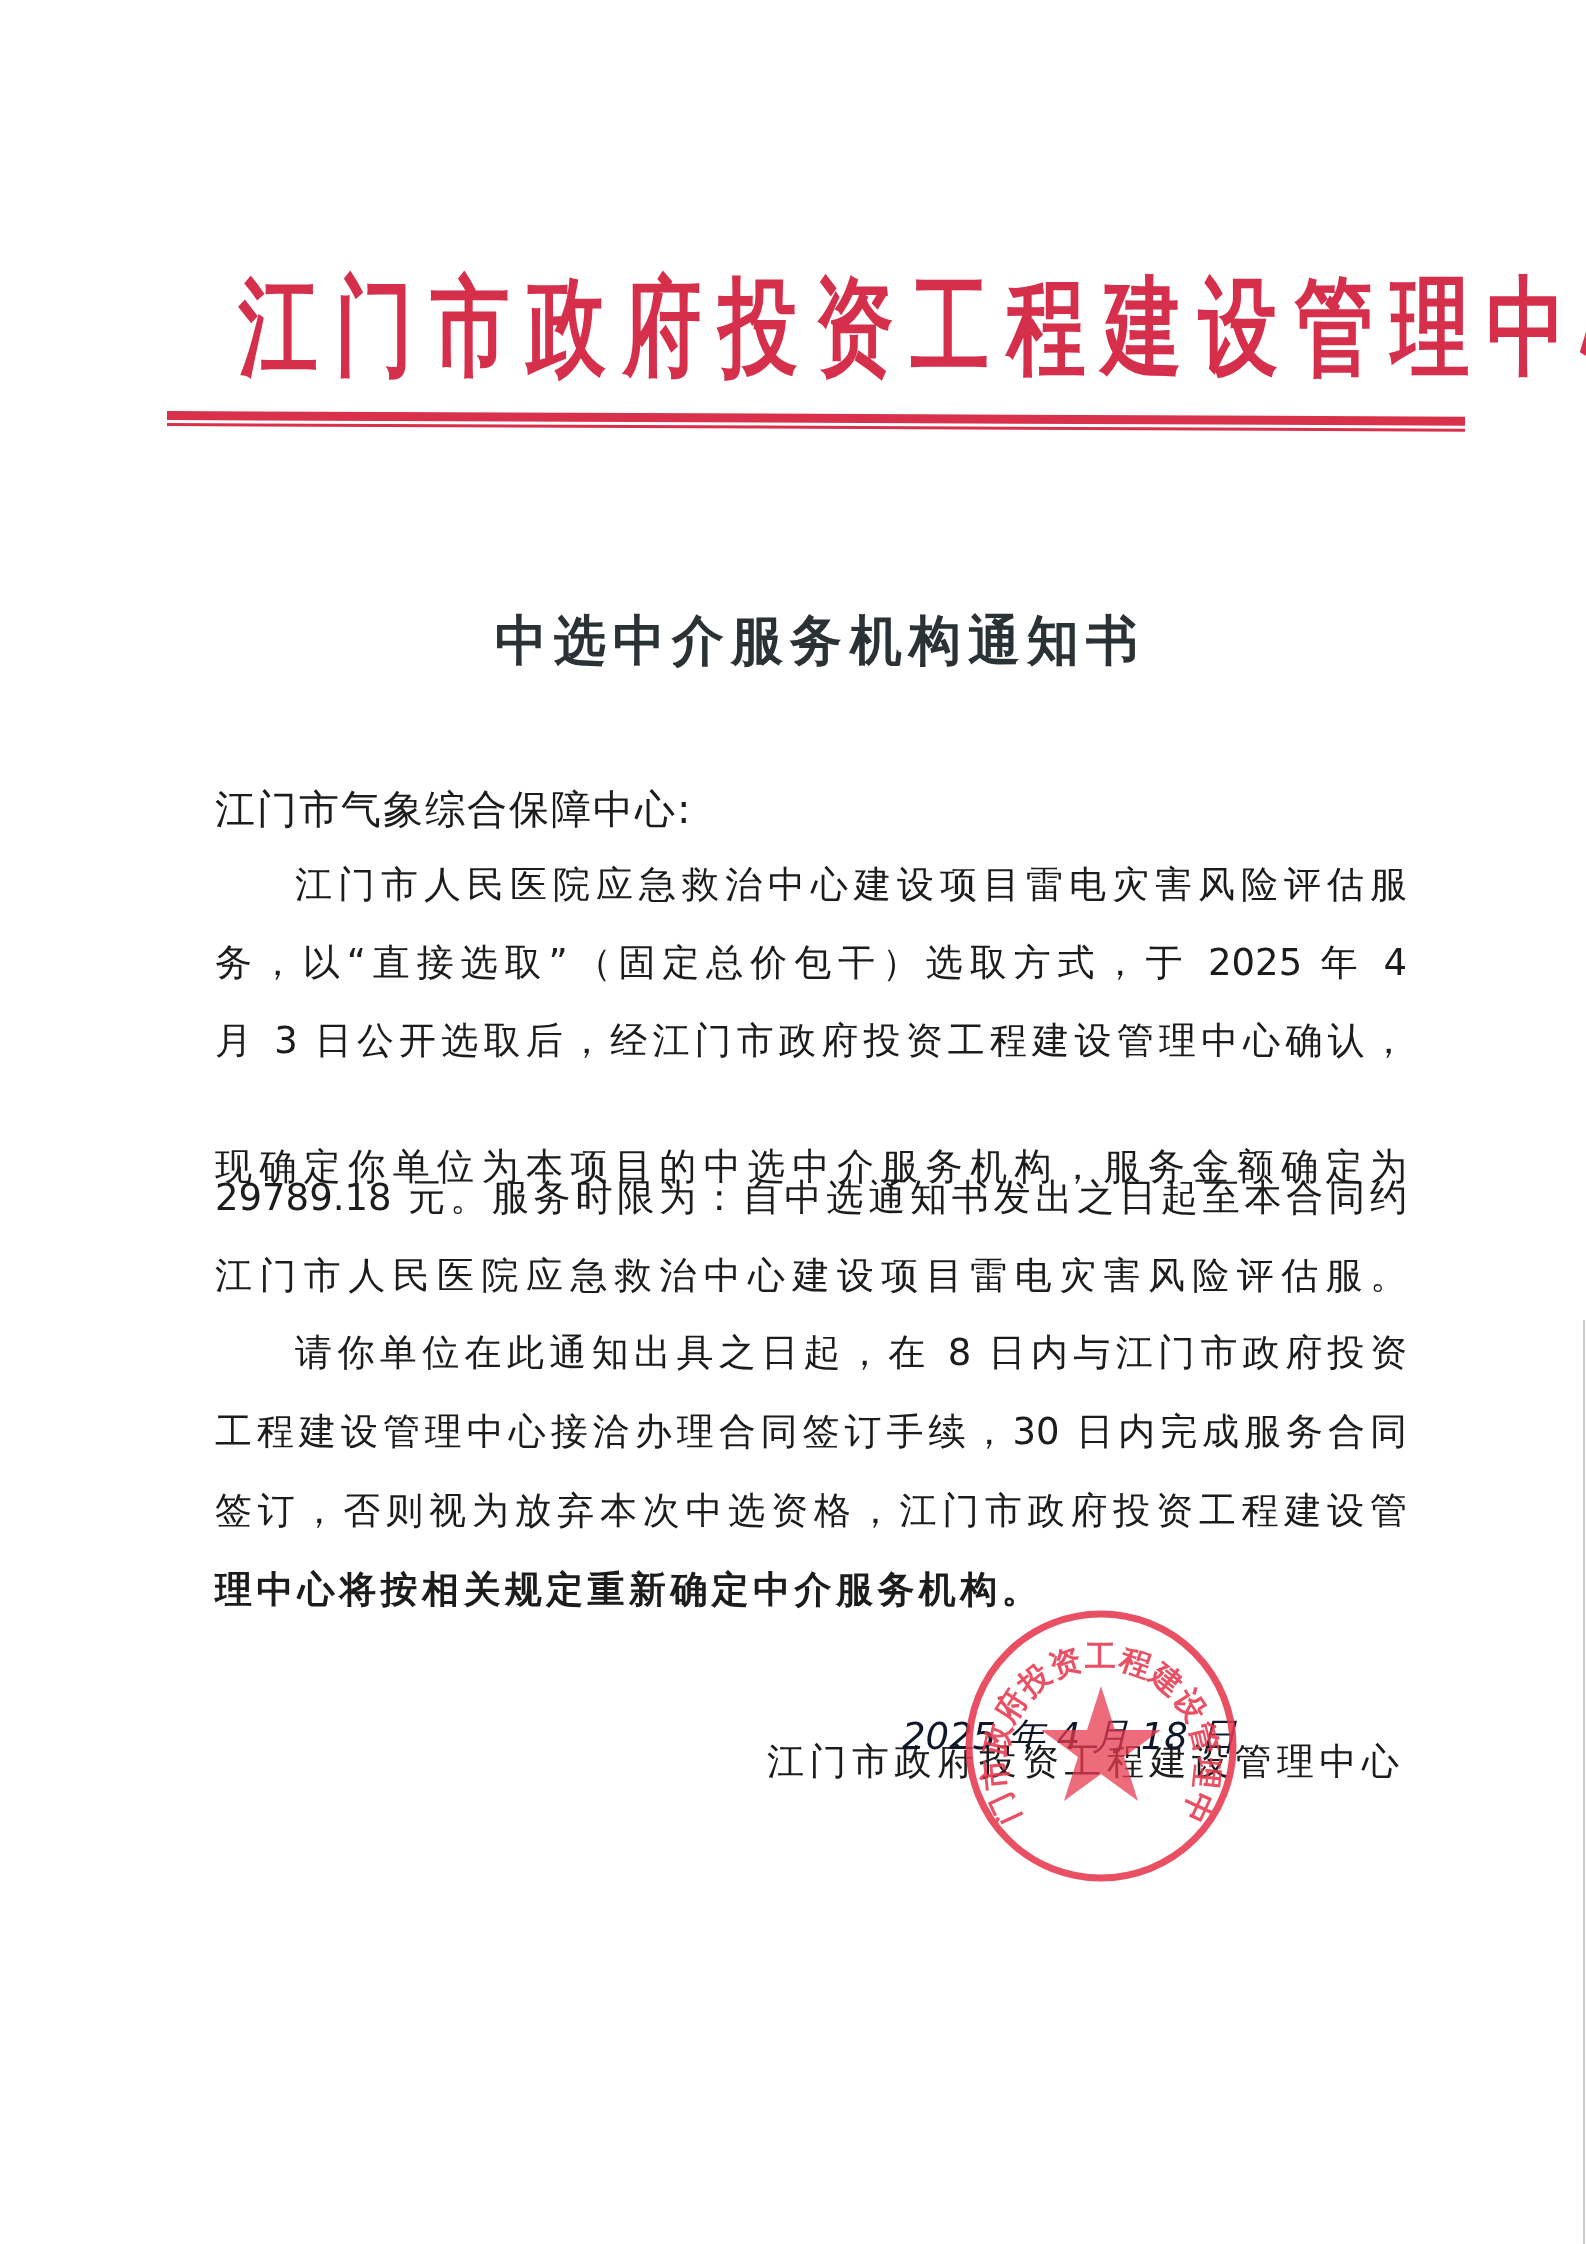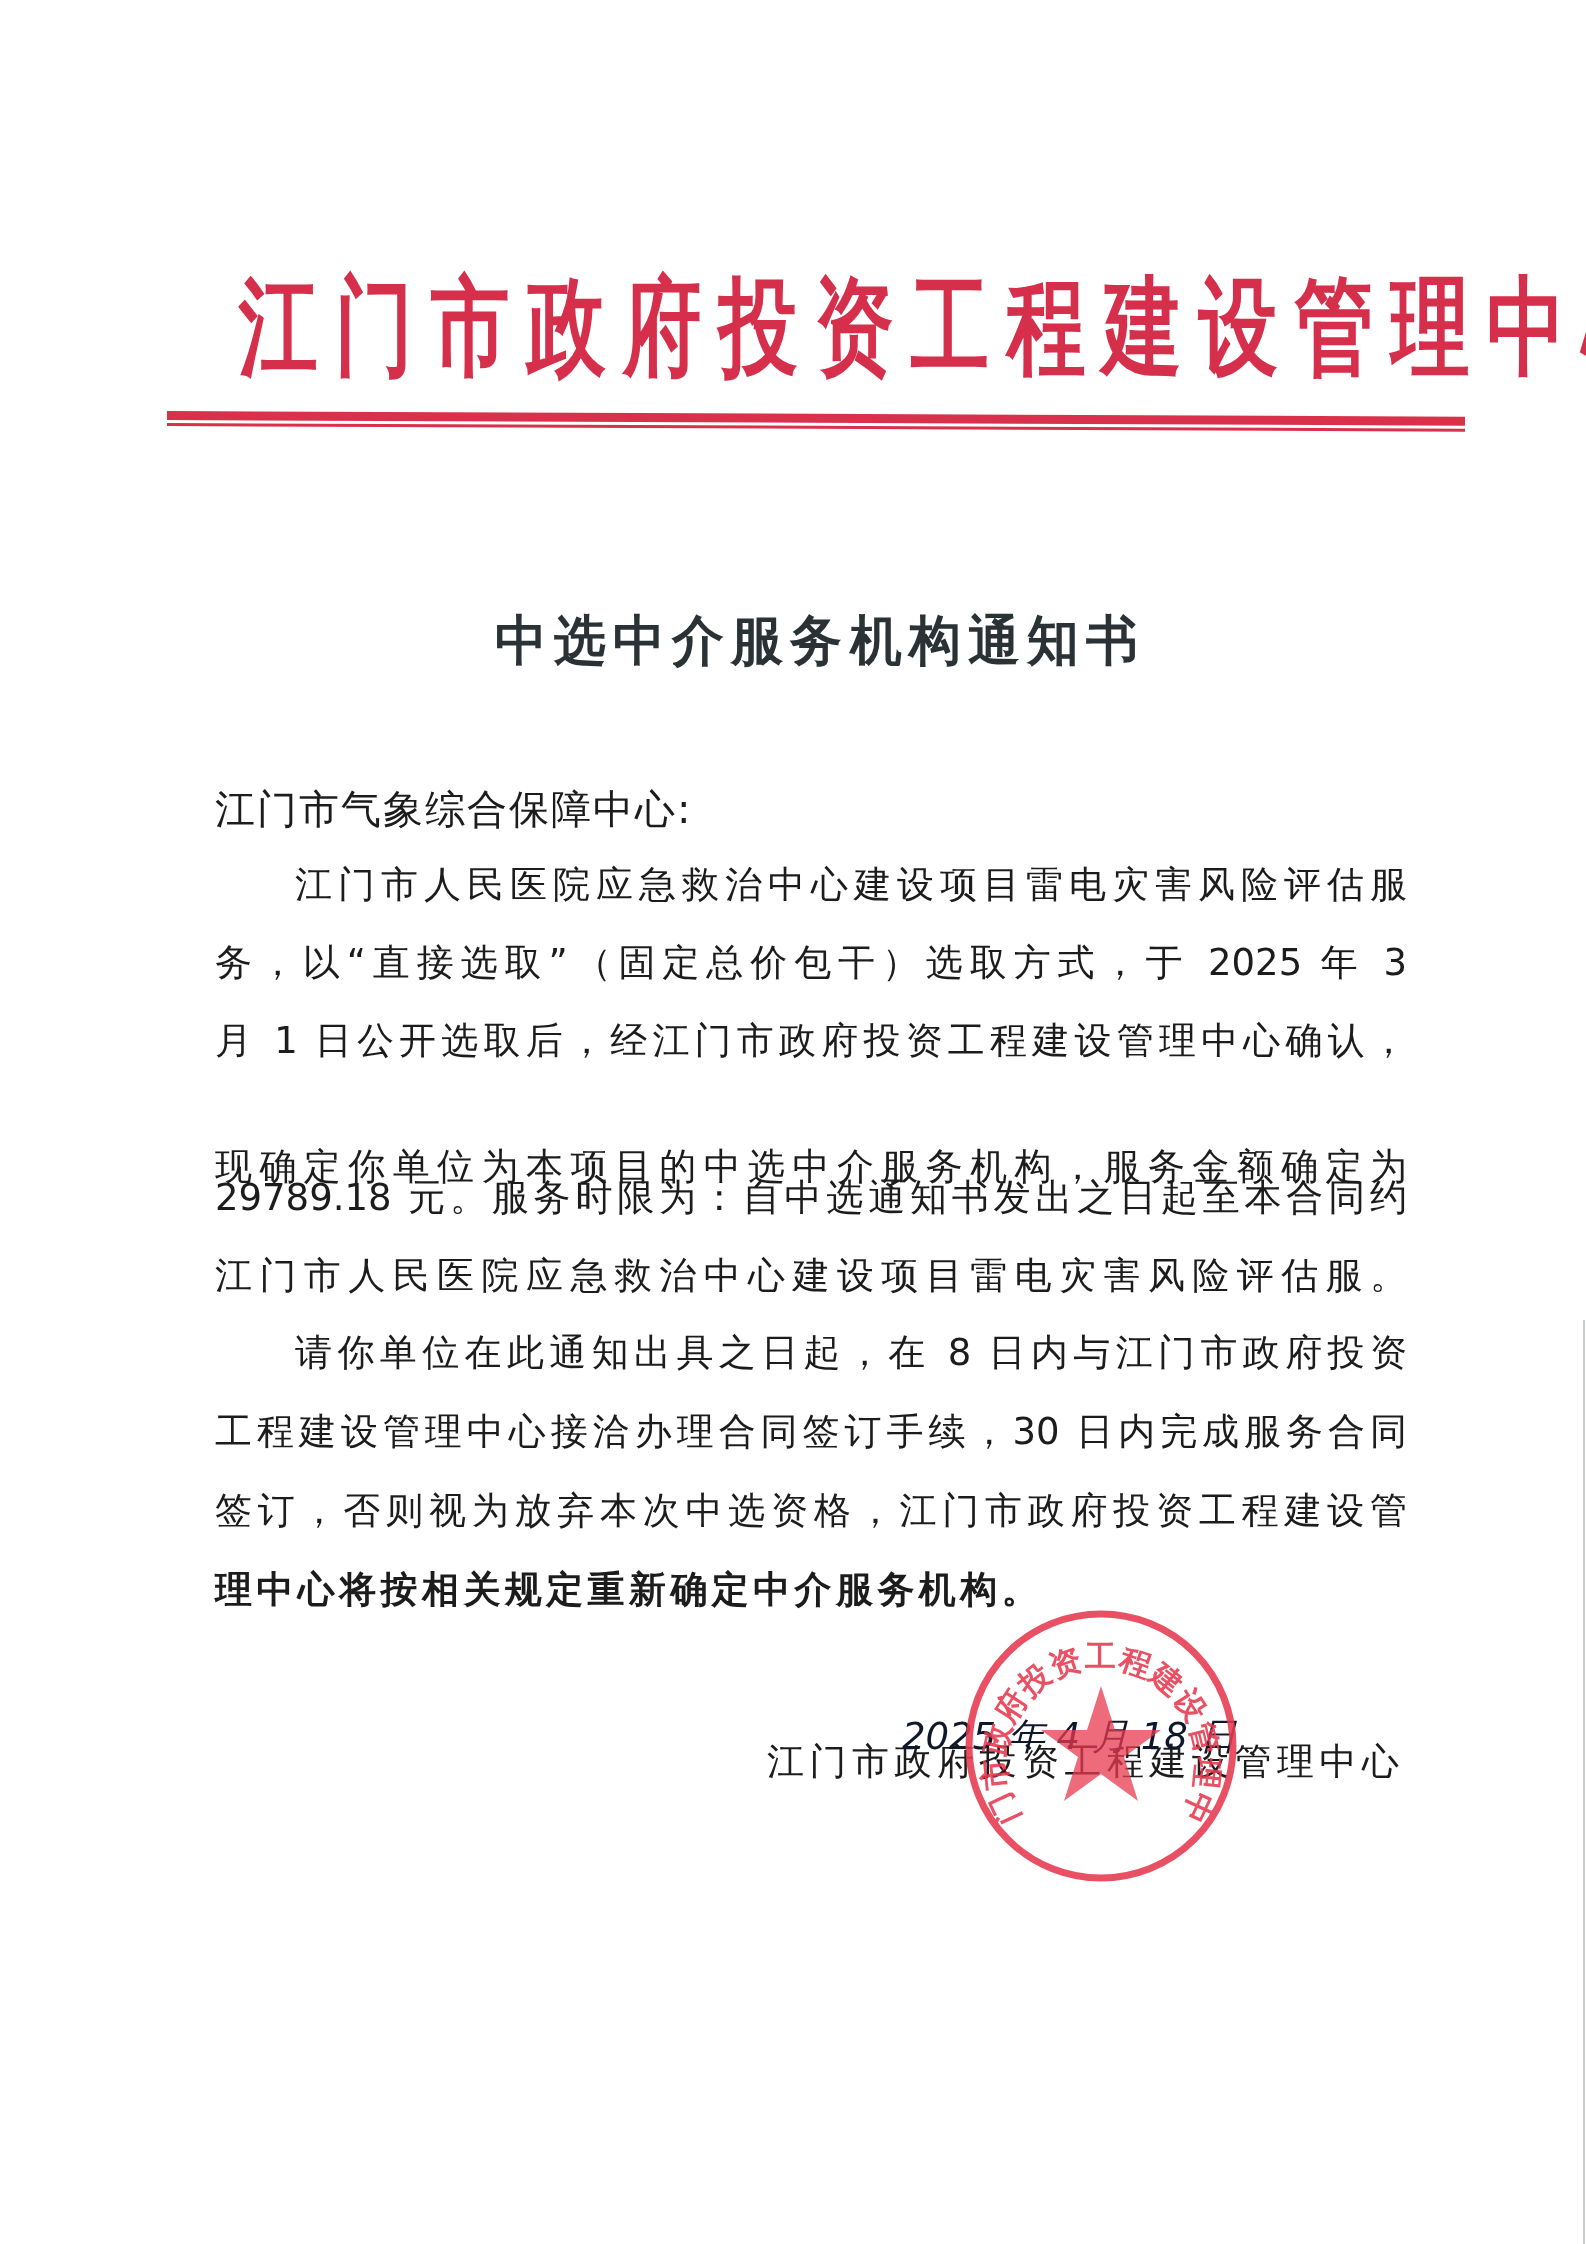--- a/index.html
+++ b/index.html
@@ -191,22 +191,22 @@
     <span class="t-char">机</span>
     <span class="t-char">构</span>
     <span class="t-char">通</span>
     <span class="t-char">知</span>
     <span class="t-char">书</span>
   </div>
 
 <div class="salutation">江门市气象综合保障中心:</div>
 
 <div class="body-line indent" style="top:860px;">江门市人民医院应急救治中心建设项目雷电灾害风险评估服</div>
-<div class="body-line" style="top:938px;">务，以“直接选取”（固定总价包干）选取方式，于 2025 年 3</div>
-<div class="body-line" style="top:1016px;">月 1 日公开选取后，经江门市政府投资工程建设管理中心确认，</div>
+<div class="body-line" style="top:938px;">务，以“直接选取”（固定总价包干）选取方式，于 2025 年 4</div>
+<div class="body-line" style="top:1016px;">月 3 日公开选取后，经江门市政府投资工程建设管理中心确认，</div>
 <div class="body-line" style="top:1095px;margin-top:47px;">现确定你单位为本项目的中选中介服务机构，服务金额确定为</div>
 <div class="body-line" style="top:1173px;">29789.18 元。服务时限为：自中选通知书发出之日起至本合同约</div>
 <div class="body-line" style="top:1251px;">江门市人民医院应急救治中心建设项目雷电灾害风险评估服。</div>
 
 <div class="body-line indent" style="top:1328px;">请你单位在此通知出具之日起，在 8 日内与江门市政府投资</div>
 <div class="body-line" style="top:1407px;">工程建设管理中心接洽办理合同签订手续，30 日内完成服务合同</div>
 <div class="body-line" style="top:1486px;">签订，否则视为放弃本次中选资格，江门市政府投资工程建设管</div>
 <div class="body-line last" style="top:1565px;font-weight:bold;">理中心将按相关规定重新确定中介服务机构。</div>
 
 <div class="sig-org">江门市政府投资工程建设管理中心</div>

